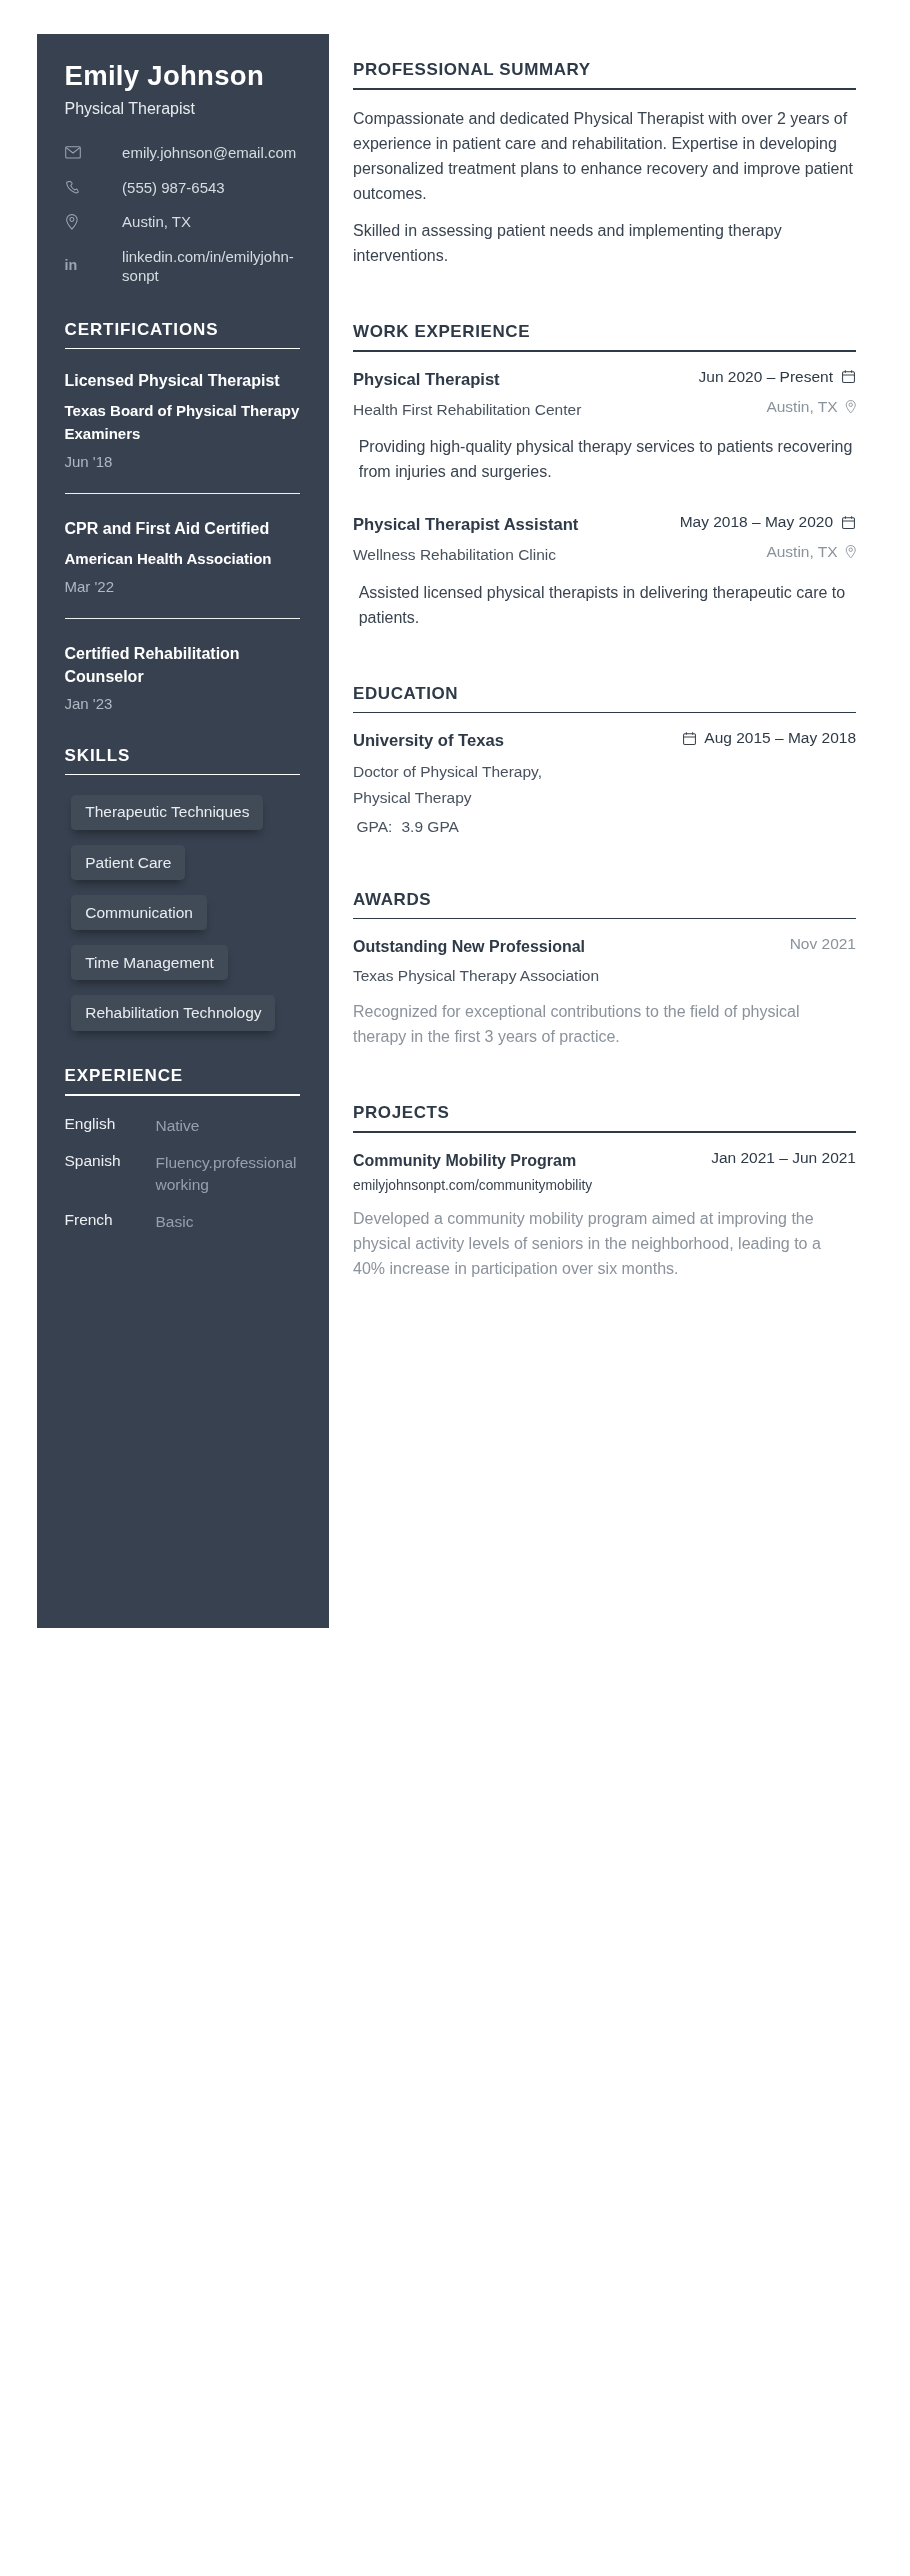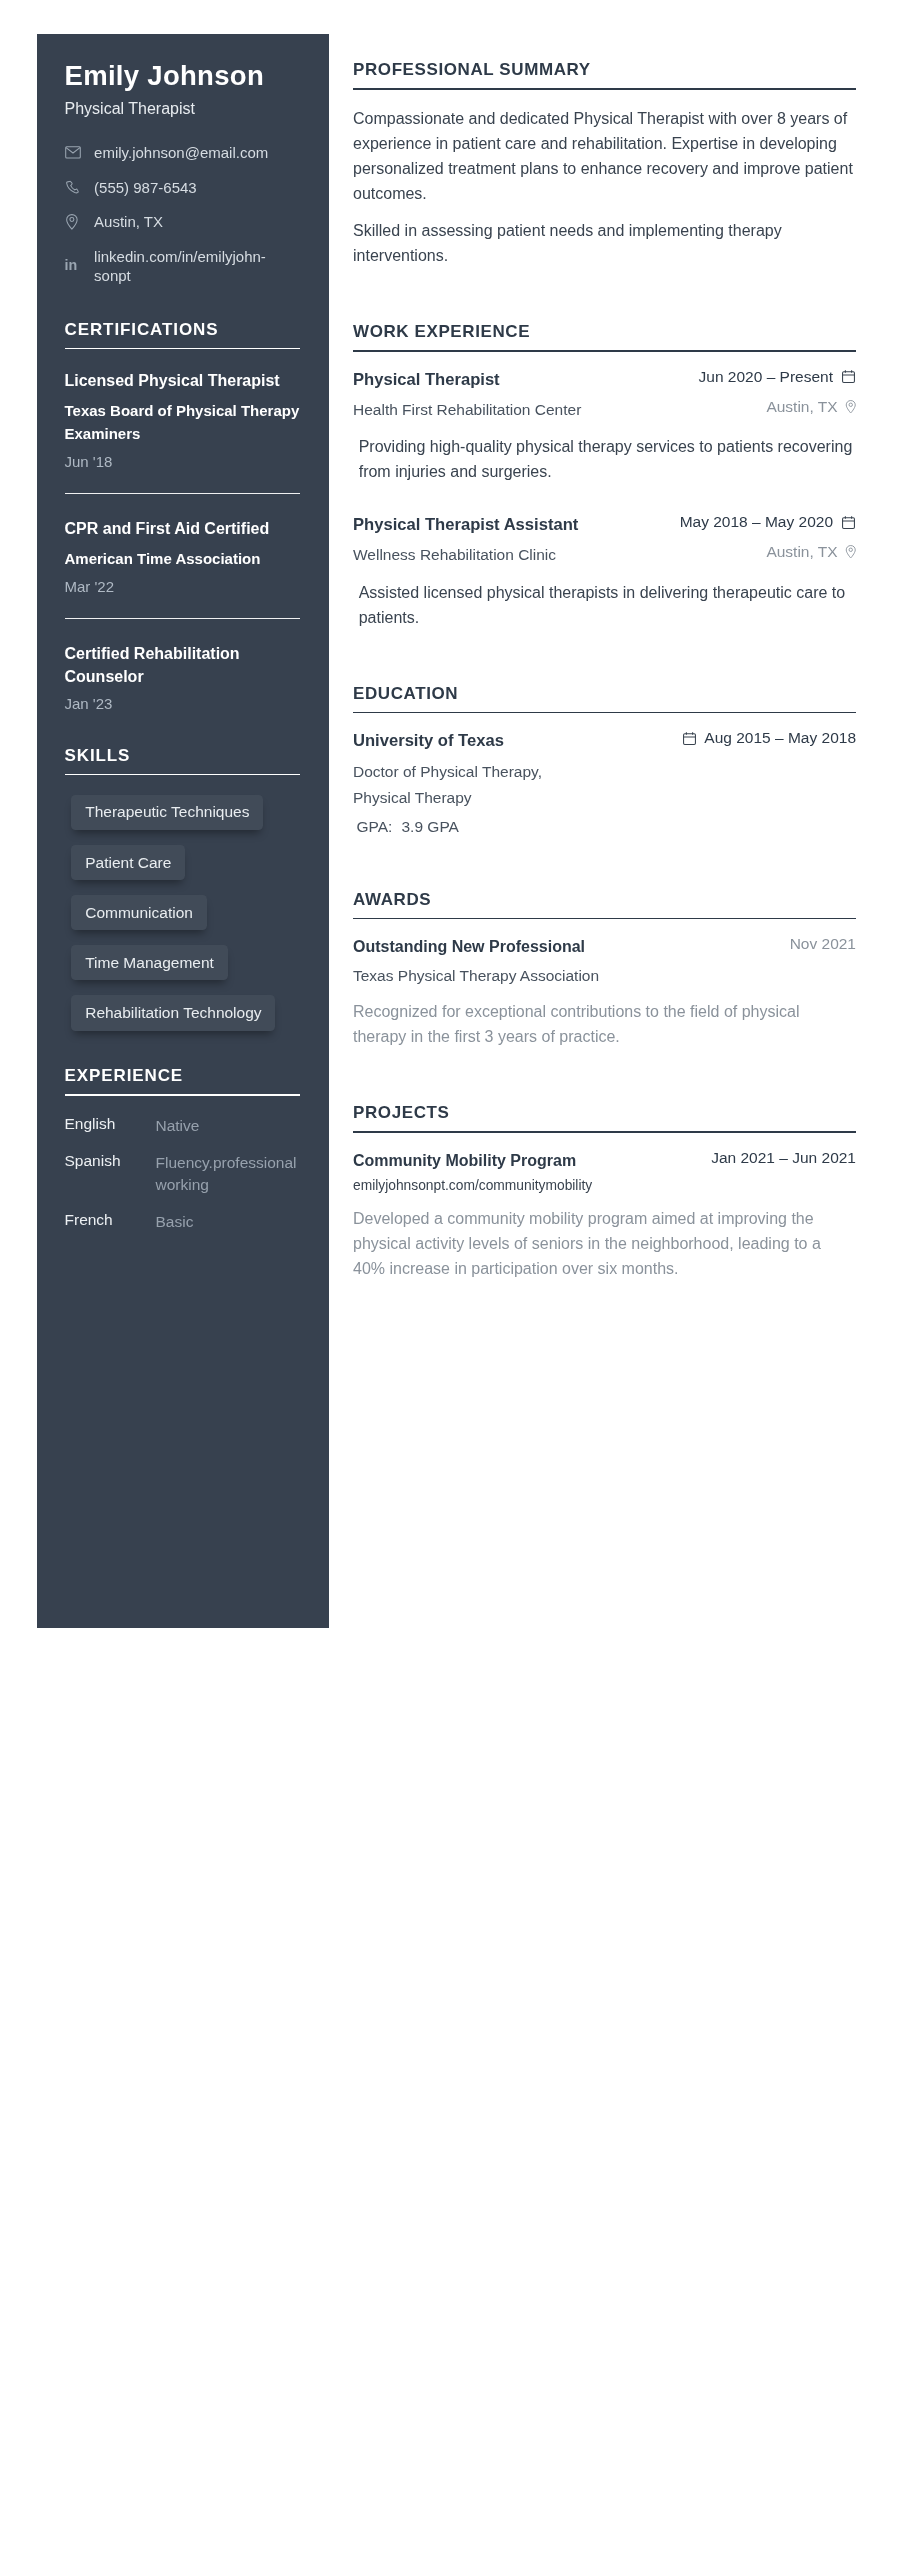--- a/index.html
+++ b/index.html
@@ -3,21 +3,21 @@
 <meta charset="utf-8">
 <style>
   html,body{margin:0;padding:0;background:#ffffff;}
   .page{position:relative;width:911px;height:2576px;background:#ffffff;
         font-family:"Liberation Sans", sans-serif;}
   
   .sidebar{position:absolute;left:37px;top:34px;width:292px;height:1594px;
            background:#37414F;color:#fff;box-sizing:border-box;padding:26px 29px 0 27.5px;}
   .name{font-size:27.5px;font-weight:bold;color:#ffffff;letter-spacing:0.3px;margin:0 0 8px 0;}
   .job-title{font-size:16px;color:#E8ECF0;margin:0 0 25px 0;}
-  .contact-row{display:flex;align-items:center;margin-bottom:15px;color:#D6DCE2;font-size:15px;line-height:19.5px;}
+  .contact-row{display:flex;align-items:center;margin-bottom:15px;color:#D6DCE2;font-size:15px;line-height:19.5px;gap:28px;}
   .contact-row .cicon{width:17px;flex:0 0 17px;margin-right:12.6px;color:#9AA5B1;display:flex;align-items:center;}
   .contact-row .ctext{word-break:break-word;}
   .in-glyph{font-size:14.3px;font-weight:bold;color:#9AA5B1;letter-spacing:0;}
   .side-section{margin-top:34px;}
   .side-heading{font-size:17px;font-weight:bold;color:#ffffff;letter-spacing:0.9px;}
   .side-rule{height:1.7px;background:#ffffff;margin-top:8px;margin-bottom:19.5px;}
   .cert-title{font-size:16px;font-weight:bold;color:#ffffff;line-height:23px;margin-bottom:6.9px;}
   .cert-issuer{font-size:15px;font-weight:bold;color:#ffffff;line-height:23px;margin-bottom:8px;}
   .cert-date{font-size:15px;color:#AFB9C4;}
   .cert-divider{height:1.1px;background:rgba(255,255,255,.92);margin:23px 0;}
@@ -105,21 +105,21 @@
 
       <div>
         <div class="cert-title">Licensed Physical Therapist</div>
         <div class="cert-issuer">Texas Board of Physical Therapy Examiners</div>
         <div class="cert-date">Jun '18</div>
       </div>
       <div class="cert-divider"></div>
 
       <div>
         <div class="cert-title">CPR and First Aid Certified</div>
-        <div class="cert-issuer">American Time Association</div>
+        <div class="cert-issuer">American Health Association</div>
         <div class="cert-date">Mar '22</div>
       </div>
       <div class="cert-divider"></div>
 
       <div>
         <div class="cert-title">Certified Rehabilitation Counselor</div>
         <div class="cert-date">Jan '23</div>
       </div>
     </div>
 
@@ -152,21 +152,21 @@
         <span class="lang-level">Basic</span>
       </div>
     </div>
   </aside>
 
   <main class="main">
 
     <section class="section">
       <div class="m-heading" style="padding-top:26px;">PROFESSIONAL SUMMARY</div>
       <div class="m-rule"></div>
-      <p class="para">Compassionate and dedicated Physical Therapist with over 8 years of experience in patient care and rehabilitation. Expertise in developing personalized treatment plans to enhance recovery and improve patient outcomes.</p>
+      <p class="para">Compassionate and dedicated Physical Therapist with over 2 years of experience in patient care and rehabilitation. Expertise in developing personalized treatment plans to enhance recovery and improve patient outcomes.</p>
       <p class="para">Skilled in assessing patient needs and implementing therapy interventions.</p>
     </section>
 
     <section class="section">
       <div class="m-heading">WORK EXPERIENCE</div>
       <div class="m-rule"></div>
 
       <div class="entry">
         <div class="entry-row">
           <div class="entry-title">Physical Therapist</div>

